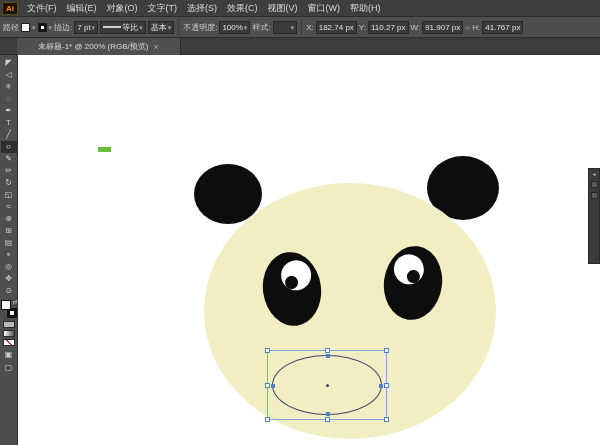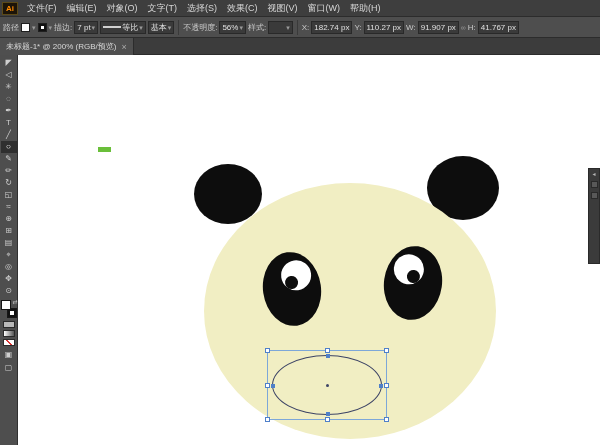--- a/index.html
+++ b/index.html
@@ -28,22 +28,22 @@
   .cb-arrow { color:#9a9a9a; font-size:7px; line-height:1; }
   .sep { width:1px; height:15px; background:#3a3a3a; margin:0 2px; }
   .mini-swatch { width:9px; height:9px; border:1px solid #1f1f1f; background:#fff; }
   .mini-swatch.stroke { background:#fff; box-shadow:inset 0 0 0 2px #111; }
   .profile-line { width:18px; height:2px; background:#d0d0d0; }
 
   
   .tabbar { position:absolute; left:0; top:38px; width:600px; height:17px;
     background:#3c3c3c; border-bottom:1px solid #2c2c2c; display:flex; }
   .doc-tab { display:inline-flex; align-items:center; gap:5px; height:17px;
-    background:#4f4f4f; color:#d8d8d8; font-size:8px; padding:0 6px;
-    border-right:1px solid #2c2c2c; }
+    background:#4f4f4f; color:#d8d8d8; font-size:8px; padding:0 21px;
+    border-right:1px solid #2c2c2c;margin-left:17px; }
   .tab-close { color:#aaa; font-size:9px; cursor:default; }
 
   
   .toolbar { position:absolute; left:0; top:55px; width:18px; height:390px;
     background:#4e4e4e; border-right:1px solid #303030; display:flex;
     flex-direction:column; align-items:center; padding-top:2px; }
   .tool { width:16px; height:12px; display:flex; align-items:center;
     justify-content:center; color:#cfcfcf; font-size:8px; line-height:1;
     cursor:default; }
   .tool.active { background:#2f2f2f; color:#fff; }
@@ -135,21 +135,21 @@
       <span>等比</span>
       <span class="cb-arrow">▾</span>
     </span>
     <span class="cb-field">
       <span>基本</span>
       <span class="cb-arrow">▾</span>
     </span>
     <span class="sep"></span>
     <span class="cb-label">不透明度:</span>
     <span class="cb-field">
-      <span>56%</span>
+      <span>100%</span>
       <span class="cb-arrow">▾</span>
     </span>
     <span class="cb-label">样式:</span>
     <span class="cb-field">
       <span style="width:14px;"></span>
       <span class="cb-arrow">▾</span>
     </span>
     <span class="sep"></span>
     <span class="cb-label">X:</span>
     <span class="cb-field">

